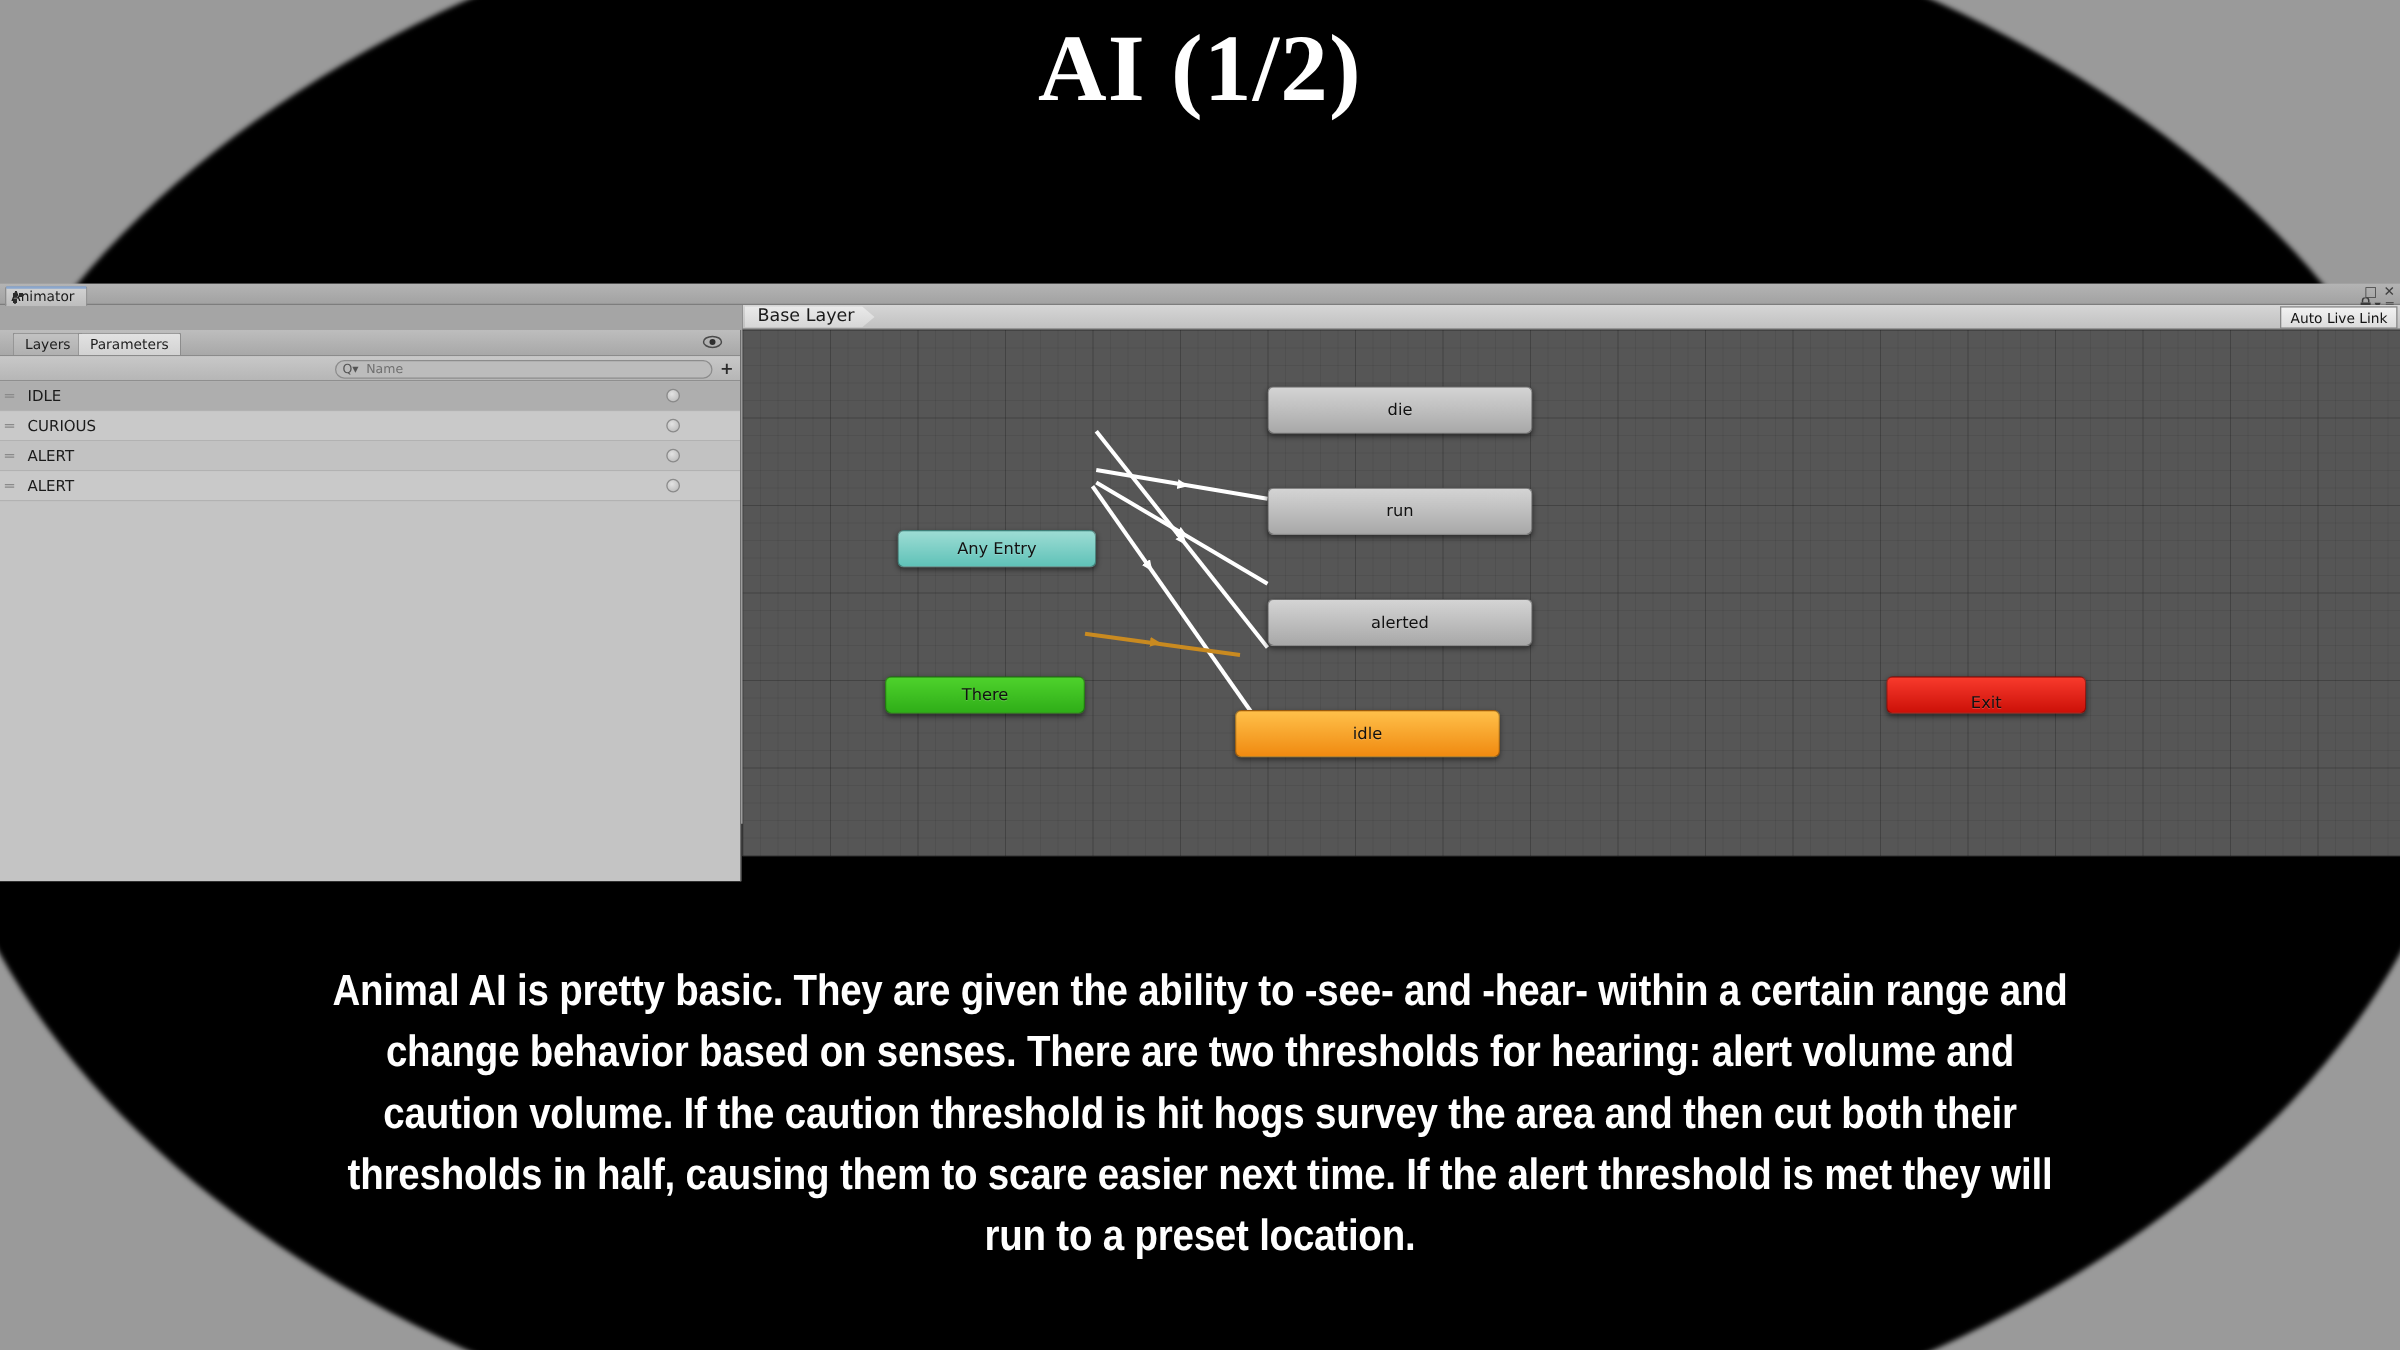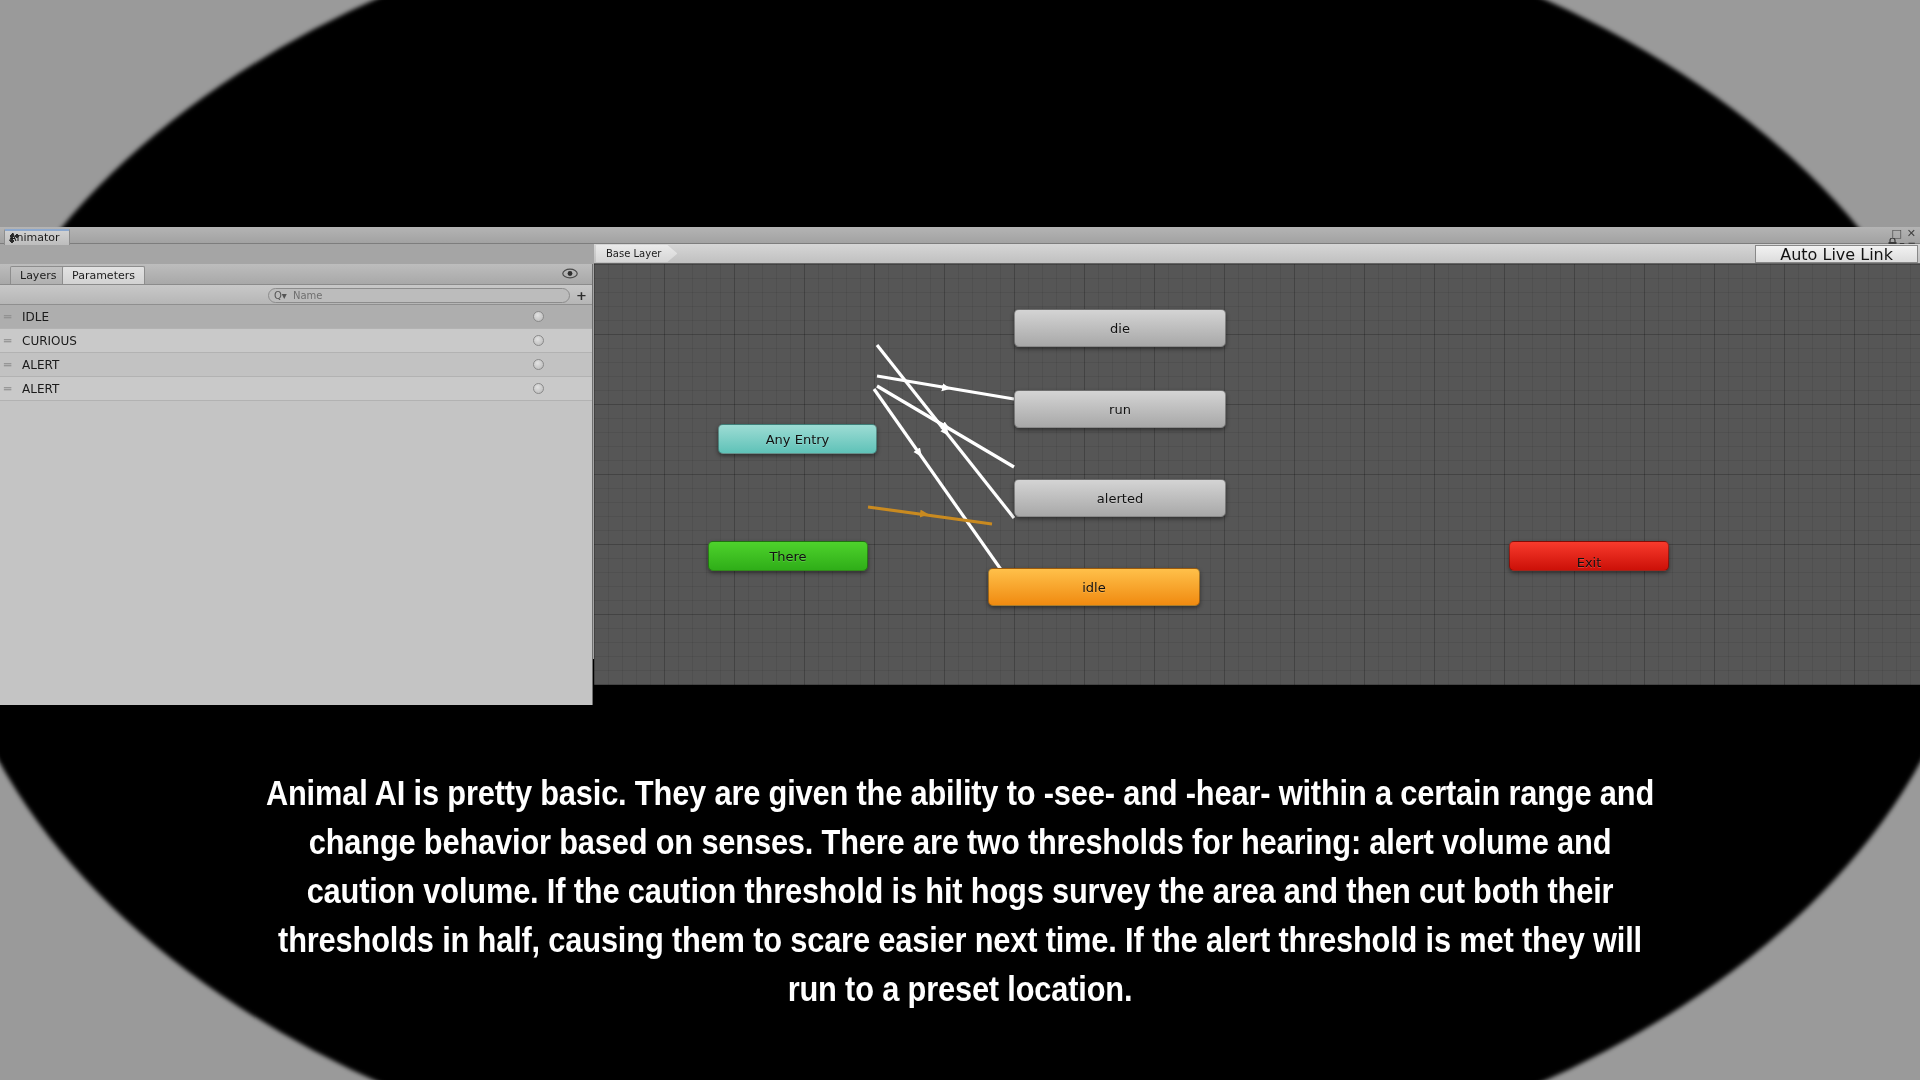--- a/index.html
+++ b/index.html
@@ -178,29 +178,29 @@
   }
   .graph-toolbar {
     position:relative; height: 20px;
     background: linear-gradient(#d6d6d6,#c0c0c0);
     border-bottom:1px solid #666;
   }
   .breadcrumb {
     position:absolute; left: 2px; top: 1px;
     height: 17px; line-height:17px; padding: 0 16px 0 10px;
     background: linear-gradient(#eaeaea,#d6d6d6);
-    font-size: 10px; color:#1a1a1a;
+    font-size: 14px; color:#1a1a1a;
     clip-path: polygon(0 0, calc(100% - 10px) 0, 100% 50%, calc(100% - 10px) 100%, 0 100%);
   }
   .autolivelink {
     position:absolute; right: 2px; top: 1px;
-    height: 18px; line-height:18px; padding: 0 24px;
+    height: 18px; line-height:18px; padding: 0 7px;
     background: linear-gradient(#f2f2f2,#dcdcdc);
     border:1px solid #888;
-    font-size: 16px; color:#121212;
+    font-size: 11px; color:#121212;
   }
   .canvas {
     position:absolute; left:0; top:20px; right:0; bottom:0;
     background-color:#565656;
     background-image:
       linear-gradient(to right, rgba(0,0,0,0.07) 1px, transparent 1px),
       linear-gradient(to bottom, rgba(0,0,0,0.07) 1px, transparent 1px),
       linear-gradient(to right, rgba(0,0,0,0.16) 1px, transparent 1px),
       linear-gradient(to bottom, rgba(0,0,0,0.16) 1px, transparent 1px);
     background-size: 14px 14px, 14px 14px, 70px 70px, 70px 70px;
@@ -222,20 +222,21 @@
   .node.red    { background: linear-gradient(#f83a2c, #cc1008); }
   svg.edges { position:absolute; left:0; top:0; width:100%; height:100%; pointer-events:none; }
 </style>
 </head>
 <body>
 
 <div id="slide">
 
   <div class="vignette"></div>
 
+  <div class="title">AI (1/2)</div>
 
   <div class="unity-window">
 
     <div class="tabstrip">
       <div class="tab-animator">
         <span class="tabaccent"></span>
         <span>Animator</span>
       </div>
 
       <div class="win-controls">

